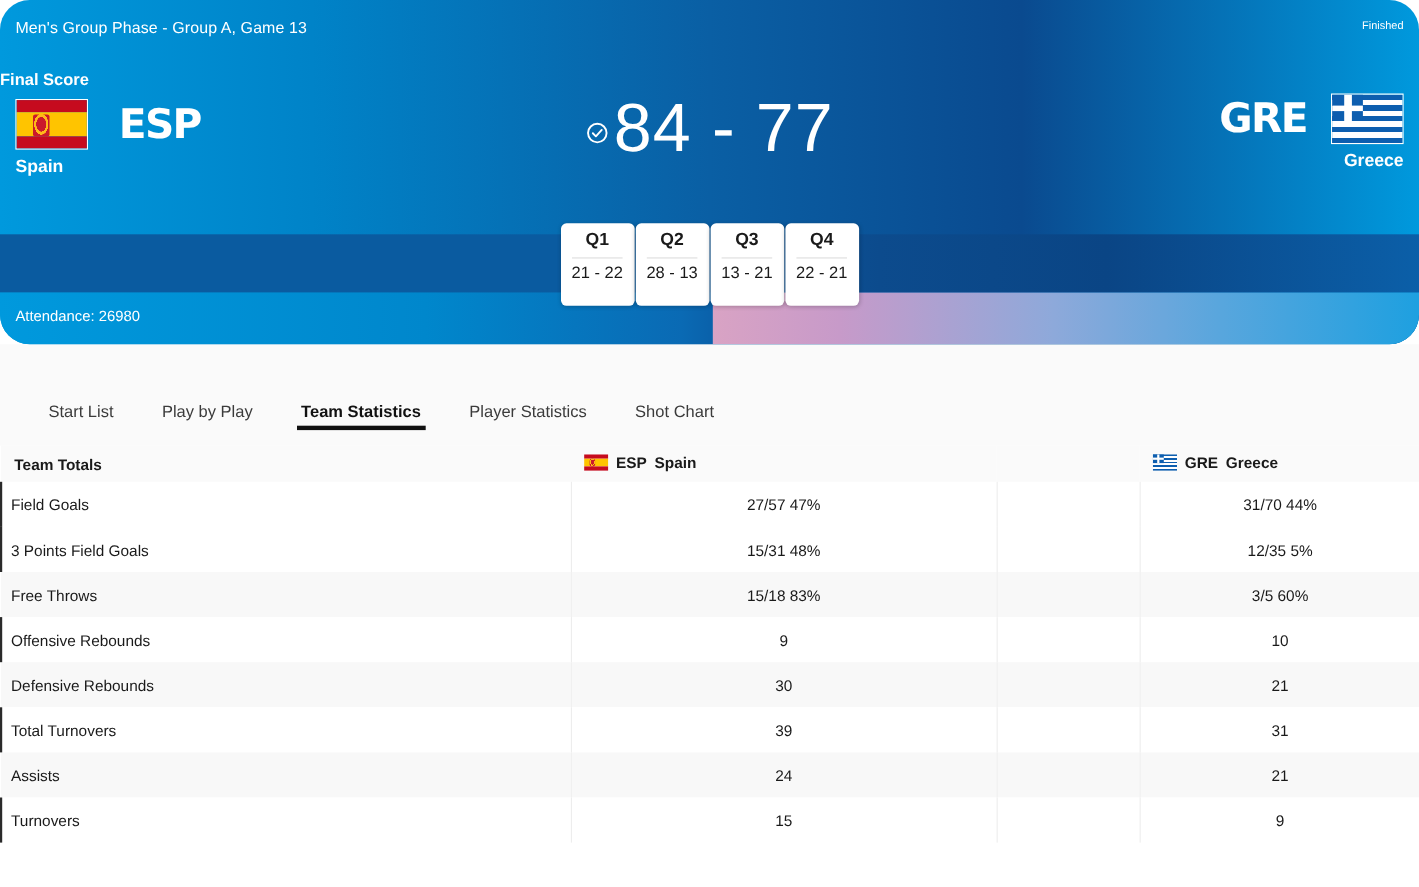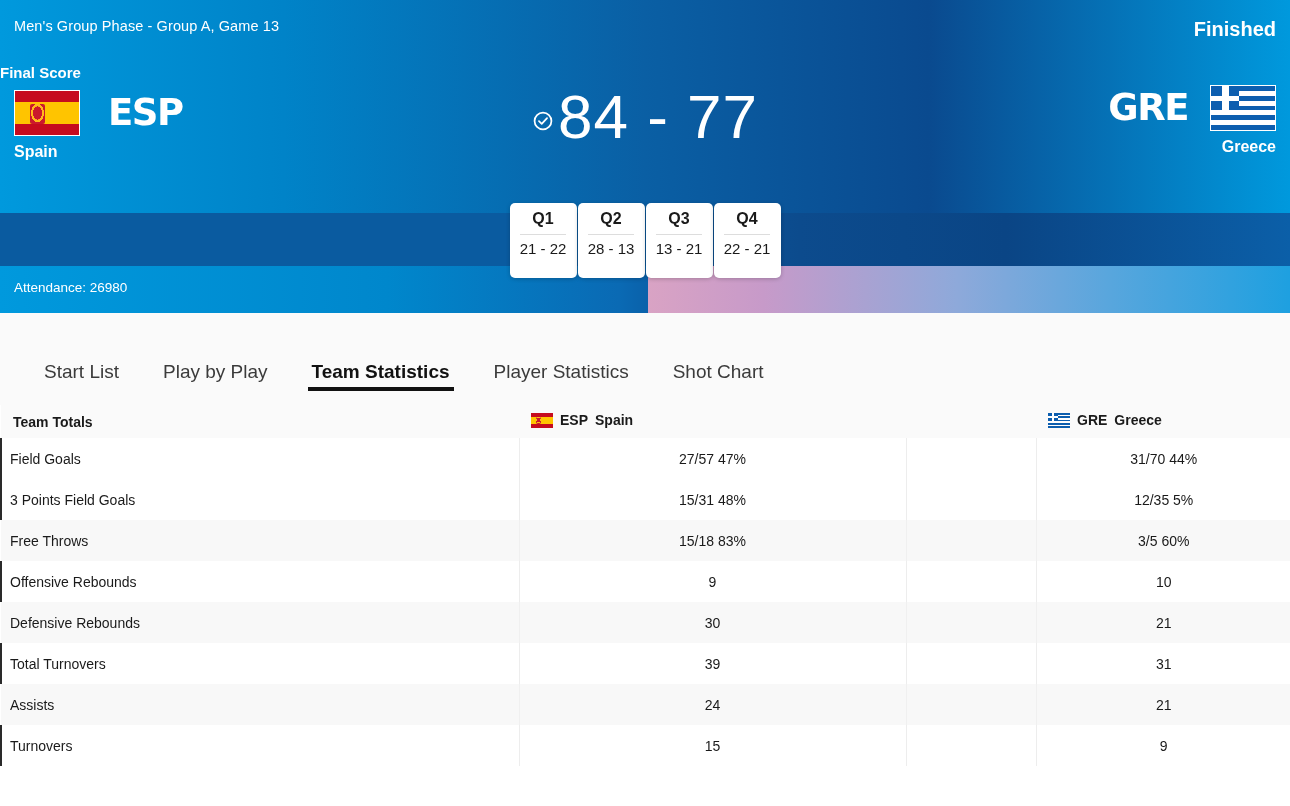--- a/index.html
+++ b/index.html
@@ -10,20 +10,21 @@
     overflow: hidden;
   }
 
   
   .scoreboard {
     position: relative;
     width: 1290px;
     height: 313px;
     overflow: hidden;
     background: linear-gradient(to right, #0099dd 0%, #0083c8 22%, #0a5fa4 50%, #0a4a8f 72%, #0099dd 100%);
+    border-radius: 27px;
   }
   .band-mid {
     position: absolute; left: 0; top: 213px; width: 1290px; height: 53px;
     background: linear-gradient(to right, #0a5ba0 0%, #0a5ba0 48%, #0c4b8d 62%, #0a4585 78%, #0b5fa8 100%);
   }
   .band-bottom {
     position: absolute; left: 0; top: 266px; width: 1290px; height: 47px;
     background: linear-gradient(to right, #0099dd 0%, #0087cc 30%, #0a6ab4 48%, #0a62ab 50%, #0a62ab 100%);
   }
   .band-pink {
@@ -31,21 +32,21 @@
     background: linear-gradient(to right, #d9a3c4 0%, #c79ac9 18%, #8ea9da 48%, #58a6dd 72%, #1ea0e0 100%);
   }
 
   .hdr-title {
     position: absolute; left: 14px; top: 18px;
     font-size: 14.5px; color: #ffffff; letter-spacing: .1px;
     z-index: 6;
   }
   .hdr-status {
     position: absolute; right: 14px; top: 18px;
-    font-size: 20px; color: #ffffff; font-weight: bold;
+    font-size: 10px; color: #ffffff; font-weight: normal;
     z-index: 6;
   }
 
   
   .team-left  { position: absolute; left: 14px; top: 90px; z-index: 6; display: flex; align-items: flex-start; }
   .team-right { position: absolute; right: 14px; top: 85px; z-index: 6; display: flex; align-items: flex-start; flex-direction: row-reverse;}
 
   .flagbox { width: 66px; height: 46px; border: 1.5px solid #ffffff; position: relative; overflow: hidden; flex: none; }
   .flagbox.big { width: 66px; height: 46px; }
   .flag-name { color: #fff; font-weight: bold; font-size: 16px; margin-top: 7px; text-align: left; }
@@ -94,21 +95,21 @@
   .qscore { font-size: 15px; color: #1a1a1a; }
 
   .attendance { position: absolute; left: 14px; top: 280px; font-size: 13.5px; color: #ffffff; z-index: 6; }
 
   
   .tabs {
     height: 92px; background: #fafafa; display: flex; align-items: flex-end;
     padding-left: 22px; gap: 0;
   }
   .tab {
-    font-size: 19px; color: #3b3b3b; padding: 0 22px 22px 22px;
+    font-size: 15px; color: #3b3b3b; padding: 0 22px 22px 22px;
     position: relative; cursor: pointer; white-space: nowrap;
   }
   .tab.active { font-weight: bold; color: #111111; }
   .tab.active::after {
     content: ""; position: absolute; left: 18px; right: 18px; bottom: 14px;
     height: 4px; background: #111111;
   }
 
   
   .stats-table { width: 1290px; border-collapse: collapse; table-layout: fixed; }

